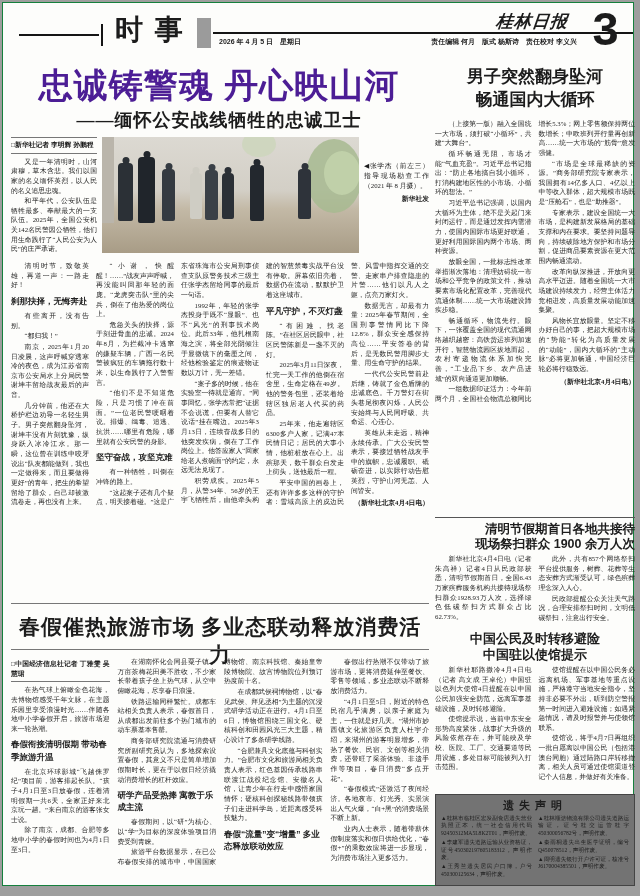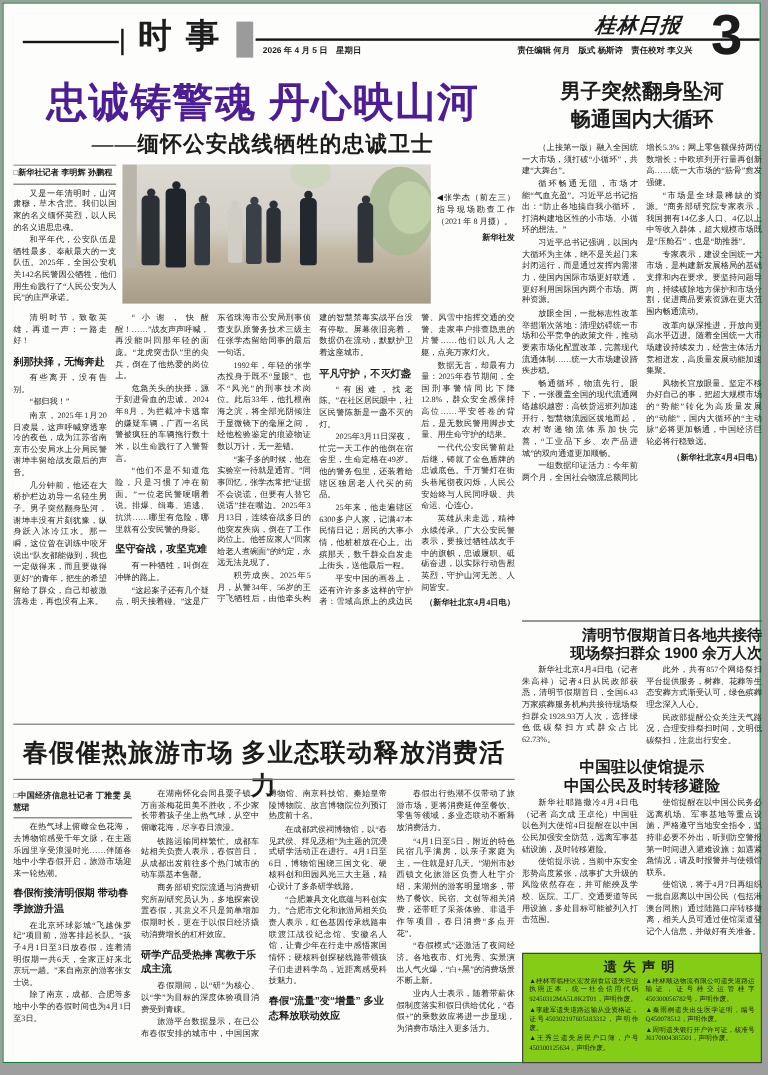--- a/index.html
+++ b/index.html
@@ -52,21 +52,21 @@
   
   .rat{left:432px;top:62px;width:200px;text-align:center;font-size:17px;line-height:23px;font-weight:900}
   .rabody{left:432px;top:116px;width:200px;height:392px;column-count:2;column-gap:7px}
   .d-r1{left:432px;top:514px;width:200px;height:1px;background:#555}
   .rbt{left:432px;top:519px;width:200px;text-align:right;font-size:12.5px;line-height:15px;font-weight:900}
   .rbbody{left:432px;top:551px;width:200px;height:74px;column-count:2;column-gap:7px}
   .rct{left:432px;top:628px;width:200px;text-align:center;font-size:13px;line-height:16px;font-weight:900}
   .rcbody{left:432px;top:662px;width:200px;height:126px;column-count:2;column-gap:7px}
 
   
-  .lostbox{left:432px;top:791px;width:200px;height:92px;border:1px solid #444;padding:3px 5px;background:#84cc16}
+  .lostbox{left:432px;top:791px;width:200px;height:92px;border:1px solid #444;padding:3px 5px;background:#737373}
   .lost-title{text-align:center;font-size:11px;font-weight:900;letter-spacing:5px;margin-bottom:2px}
   .lost-cols{column-count:2;column-gap:6px;font-size:5.6px;line-height:1.32;text-align:justify;overflow:hidden;height:70px}
   .lost-cols .tx-p{text-indent:0;margin-bottom:2px}
 </style>
 </head>
 <body>
 
 <div class="page">
 
   <div class="abs hline-left"></div>
@@ -183,22 +183,22 @@
     <div>清明节假期首日各地共接待</div>
     <div>现场祭扫群众 1900 余万人次</div>
   </div>
   <div class="abs cols rbbody">
       <p class="tx-p">新华社北京4月4日电（记者 朱高祥）记者4日从民政部获悉，清明节假期首日，全国6.43万家殡葬服务机构共接待现场祭扫群众1928.93万人次，选择绿色低碳祭扫方式群众占比62.73%。</p>
       <p class="tx-p">此外，共有857个网络祭扫平台提供服务，树葬、花葬等生态安葬方式渐受认可，绿色殡葬理念深入人心。</p>
       <p class="tx-p">民政部提醒公众关注天气路况，合理安排祭扫时间，文明低碳祭扫，注意出行安全。</p>
     </div>
 
   <div class="abs rct sans">
+    <div>中国公民及时转移避险</div>
     <div>中国驻以使馆提示</div>
-    <div>中国公民及时转移避险</div>
   </div>
   <div class="abs cols rcbody">
       <p class="tx-p">新华社耶路撒冷4月4日电（记者 高文成 王卓伦）中国驻以色列大使馆4日提醒在以中国公民加强安全防范，远离军事基础设施，及时转移避险。</p>
       <p class="tx-p">使馆提示说，当前中东安全形势高度紧张，战事扩大升级的风险依然存在，并可能殃及学校、医院、工厂、交通要道等民用设施，多处目标可能被列入打击范围。</p>
       <p class="tx-p">使馆提醒在以中国公民务必远离机场、军事基地等重点设施，严格遵守当地安全指令，坚持非必要不外出，听到防空警报第一时间进入避难设施；如遇紧急情况，请及时报警并与使领馆联系。</p>
       <p class="tx-p">使馆说，将于4月7日再组织一批自愿离以中国公民（包括港澳台同胞）通过陆路口岸转移撤离，相关人员可通过使馆渠道登记个人信息，并做好有关准备。</p>
     </div>
 
   <div class="abs lostbox">
     <div class="lost-title">遗失声明</div>

